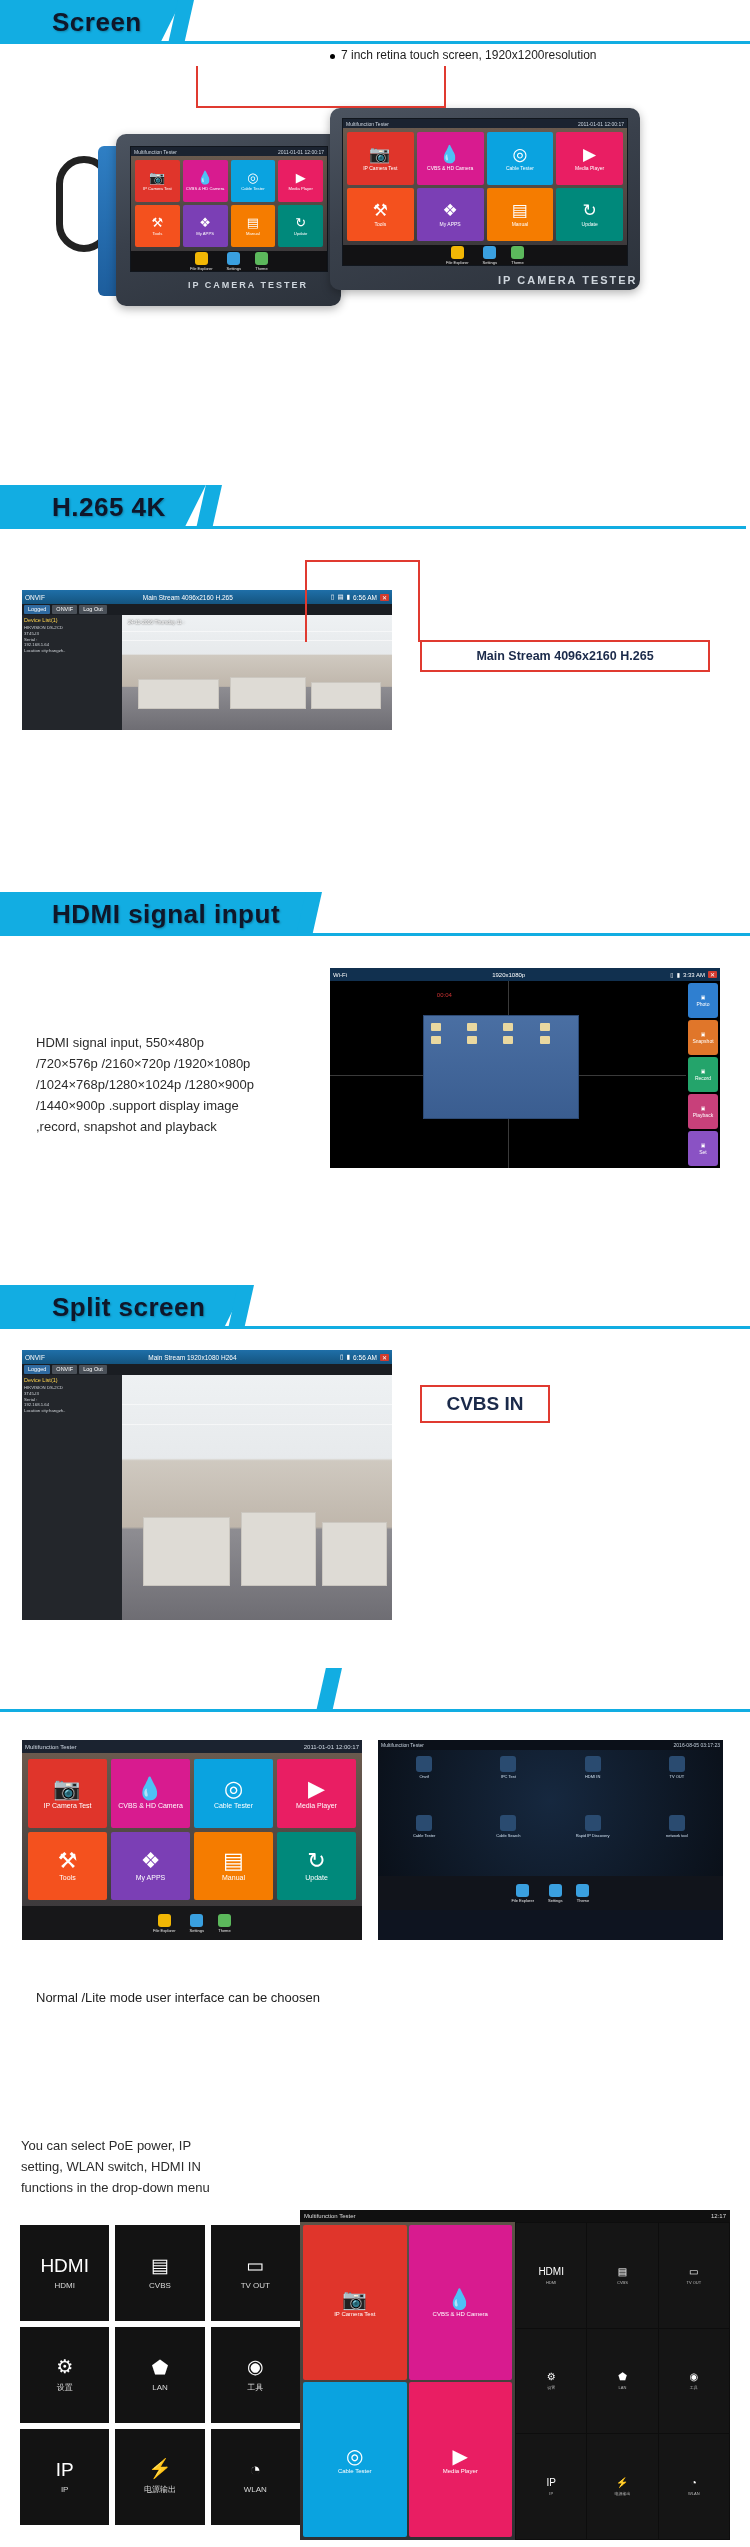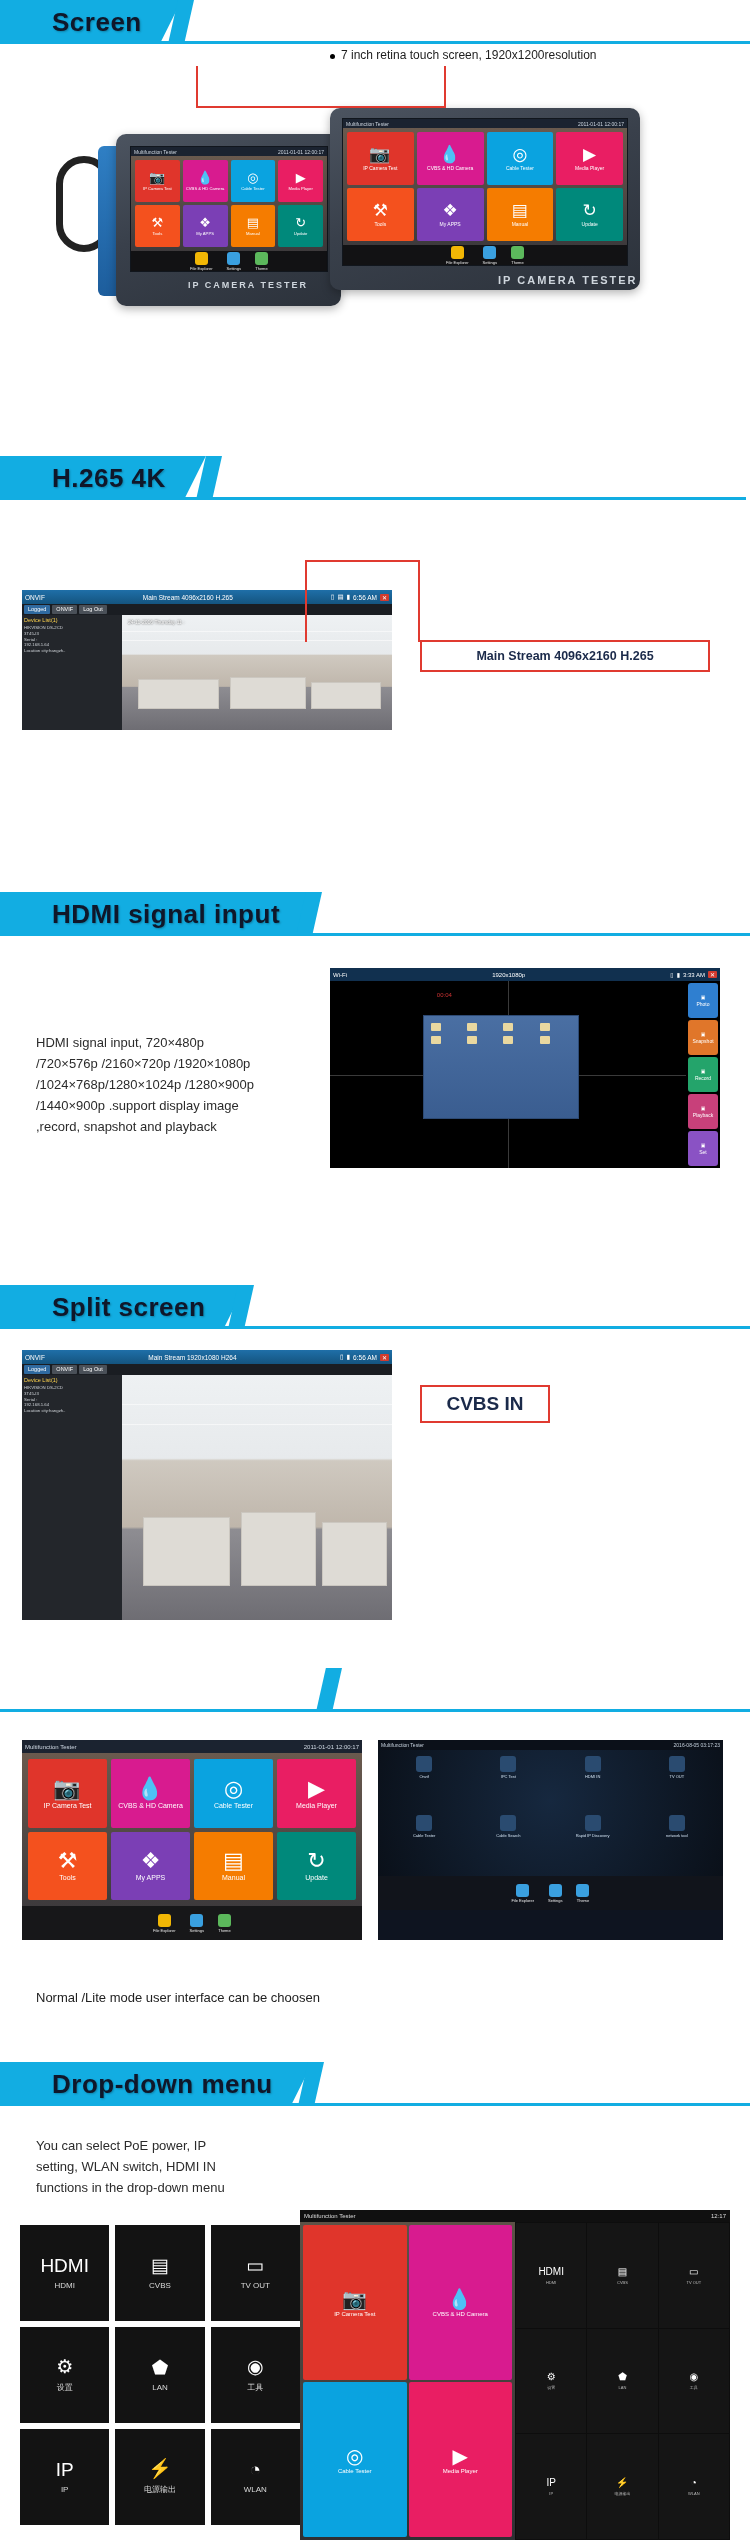--- a/index.html
+++ b/index.html
@@ -330,21 +330,21 @@
           </div>
       </div>
     </div>
     <div class="bezel-text" style="left:168px;top:166px;font-size:11px;">IP  CAMERA  TESTER</div>
   </div>
 
   <div class="lead" style="left:196px;top:66px;width:2px;height:42px;"></div>
   <div class="lead" style="left:196px;top:106px;width:250px;height:2px;"></div>
   <div class="lead" style="left:444px;top:66px;width:2px;height:42px;"></div>
 
-  <div class="section-head" style="position:absolute;top:456px;left:0;width:746px;">
+  <div class="section-head" style="position:absolute;top:485px;left:0;width:746px;">
     <div class="banner">
       <span class="banner-title">H.265  4K</span>
     </div>
     <div class="slash" style="left:196px;"></div>
     <div class="rule"></div>
   </div>
 
   <div class="onvif" style="left:22px;top:590px;width:370px;height:140px;">
     <div class="onvif-title">
       <span>ONVIF</span>
@@ -396,21 +396,21 @@
 
   <div class="section-head" style="position:absolute;top:892px;left:0;width:750px;">
     <div class="banner">
       <span class="banner-title">HDMI signal input</span>
     </div>
     <div class="slash" style="left:296px;"></div>
     <div class="rule"></div>
   </div>
 
   <div class="body-text" style="position:absolute;left:36px;top:1032px;width:330px;font-size:13px;" id="hdmi-desc">
-      <div>HDMI signal input, 720×480p</div>
+      <div>HDMI signal input, 550×480p</div>
       <div>/720×576p /2160×720p /1920×1080p</div>
       <div>/1024×768p/1280×1024p /1280×900p</div>
       <div>/1440×900p .support display image</div>
       <div>,record, snapshot and playback</div>
     </div>
 
   <div class="hdmi" style="left:330px;top:968px;width:390px;height:200px;">
     <div class="hdmi-bar">
       <span>Wi-Fi</span>
       <span>1920x1080p</span>
@@ -626,29 +626,22 @@
         </div>
         <div class="dock-item">
           <span class="dock-sq" style="background:#3aa0e0"></span>
           <span class="dock-lbl">Theme</span>
         </div>
       </div>
   </div>
 
   <div class="cap-center" style="position:absolute;left:0;top:1990px;width:750px;text-align:left;padding-left:36px;font-size:13px;">Normal /Lite mode user interface can be choosen</div>
 
-  <div class="section-head" style="position:absolute;top:2062px;left:0;width:750px;">
-    <div class="banner">
-      <span class="banner-title">Drop-down menu</span>
-    </div>
-    <div class="slash" style="left:298px;"></div>
-    <div class="rule"></div>
-  </div>
-
-  <div class="body-text" style="position:absolute;left:36px;top:2135px;width:270px;font-size:13px;">
+
+  <div class="body-text" style="position:absolute;left:21px;top:2135px;width:270px;font-size:13px;">
     <div>You can select PoE power, IP</div>
     <div>setting, WLAN switch, HDMI IN</div>
     <div>functions in the drop-down menu</div>
   </div>
 
   <div class="dd" style="left:20px;top:2225px;width:280px;height:300px;grid-template-columns:repeat(3,1fr);grid-template-rows:repeat(3,1fr);" id="dd-grid">
       <div class="dd-cell">
         <span class="dd-ic">HDMI</span>
         <span class="dd-lb">HDMI</span>
       </div>

